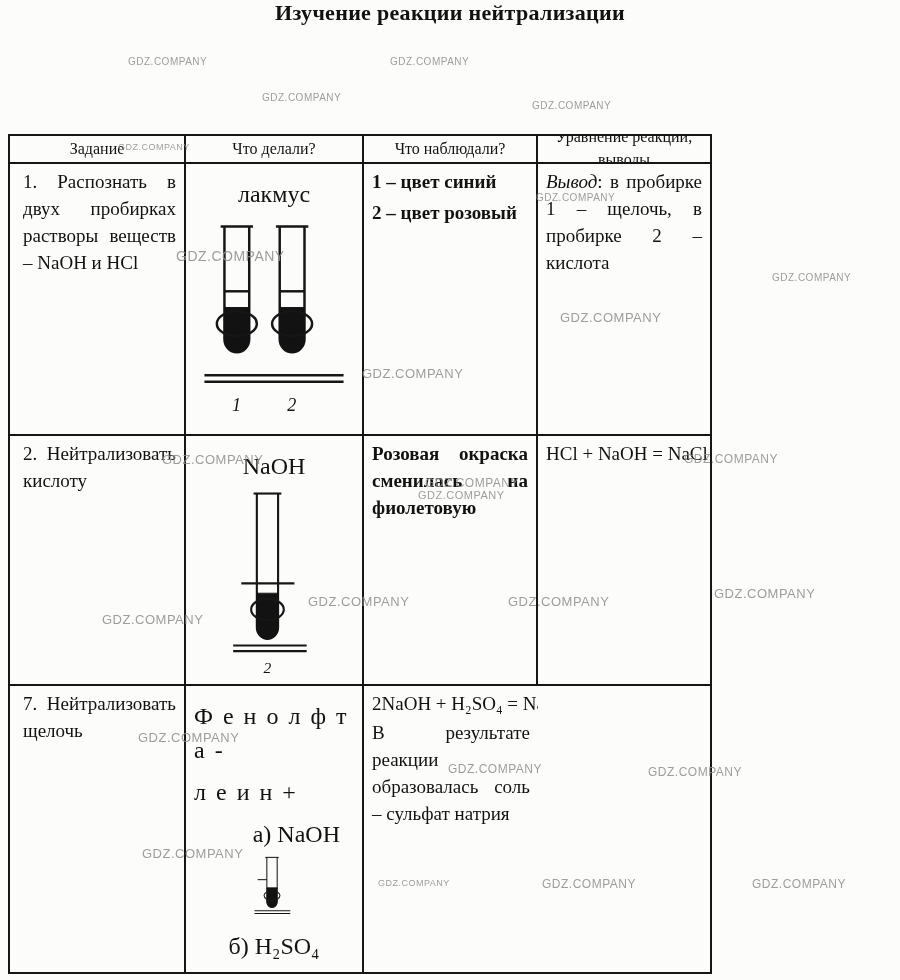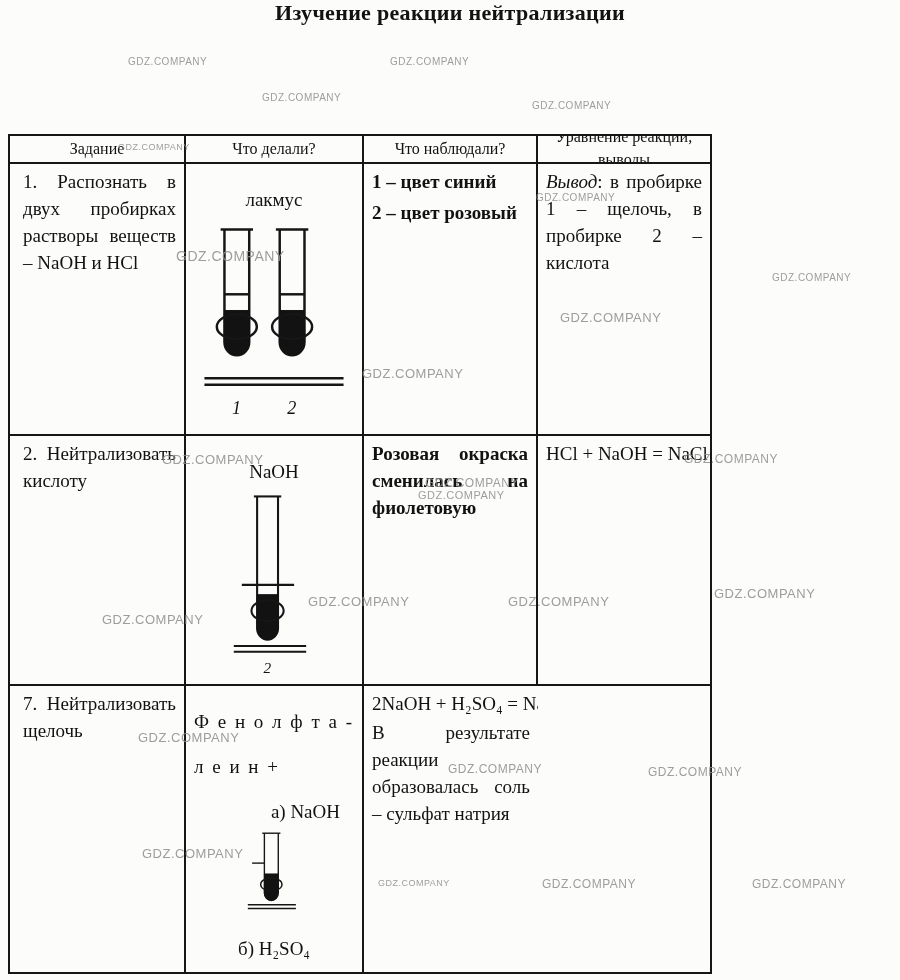--- a/index.html
+++ b/index.html
@@ -31,21 +31,21 @@
     overflow:hidden;
   }
   .cell.last { border-right:none; }
   .cell.bottom { border-bottom:none; }
   .hd {
     display:flex; align-items:center; justify-content:center;
     font-size:16px; padding:0 4px; text-align:center;
   }
   .task { text-align:justify;padding-left:13px; }
   .did { text-align:center; display:flex; flex-direction:column; align-items:center; }
-  .did .reagent { font-size:19px; margin-top:18px; }
+  .did .reagent { font-size:24px; margin-top:8px; }
   .obs p { margin:0 0 4px 0; text-align:justify;font-weight:bold; }
   .eq p { margin:0 0 2px 0; }
   .eq .equation { white-space:nowrap; }
   .eq .concl { text-align:justify; }
   .lead-it { font-style:italic; }
   .spaced { letter-spacing:2px; align-self:flex-start; text-align:left; }
   .a-line { align-self:flex-end; margin-right:14px; }
   .b-line { margin-top:auto; padding-bottom:4px; }
   svg.tubes { display:block; margin-top:4px; }
   svg .ln { stroke:#161616; stroke-width:2.6; fill:none; }

